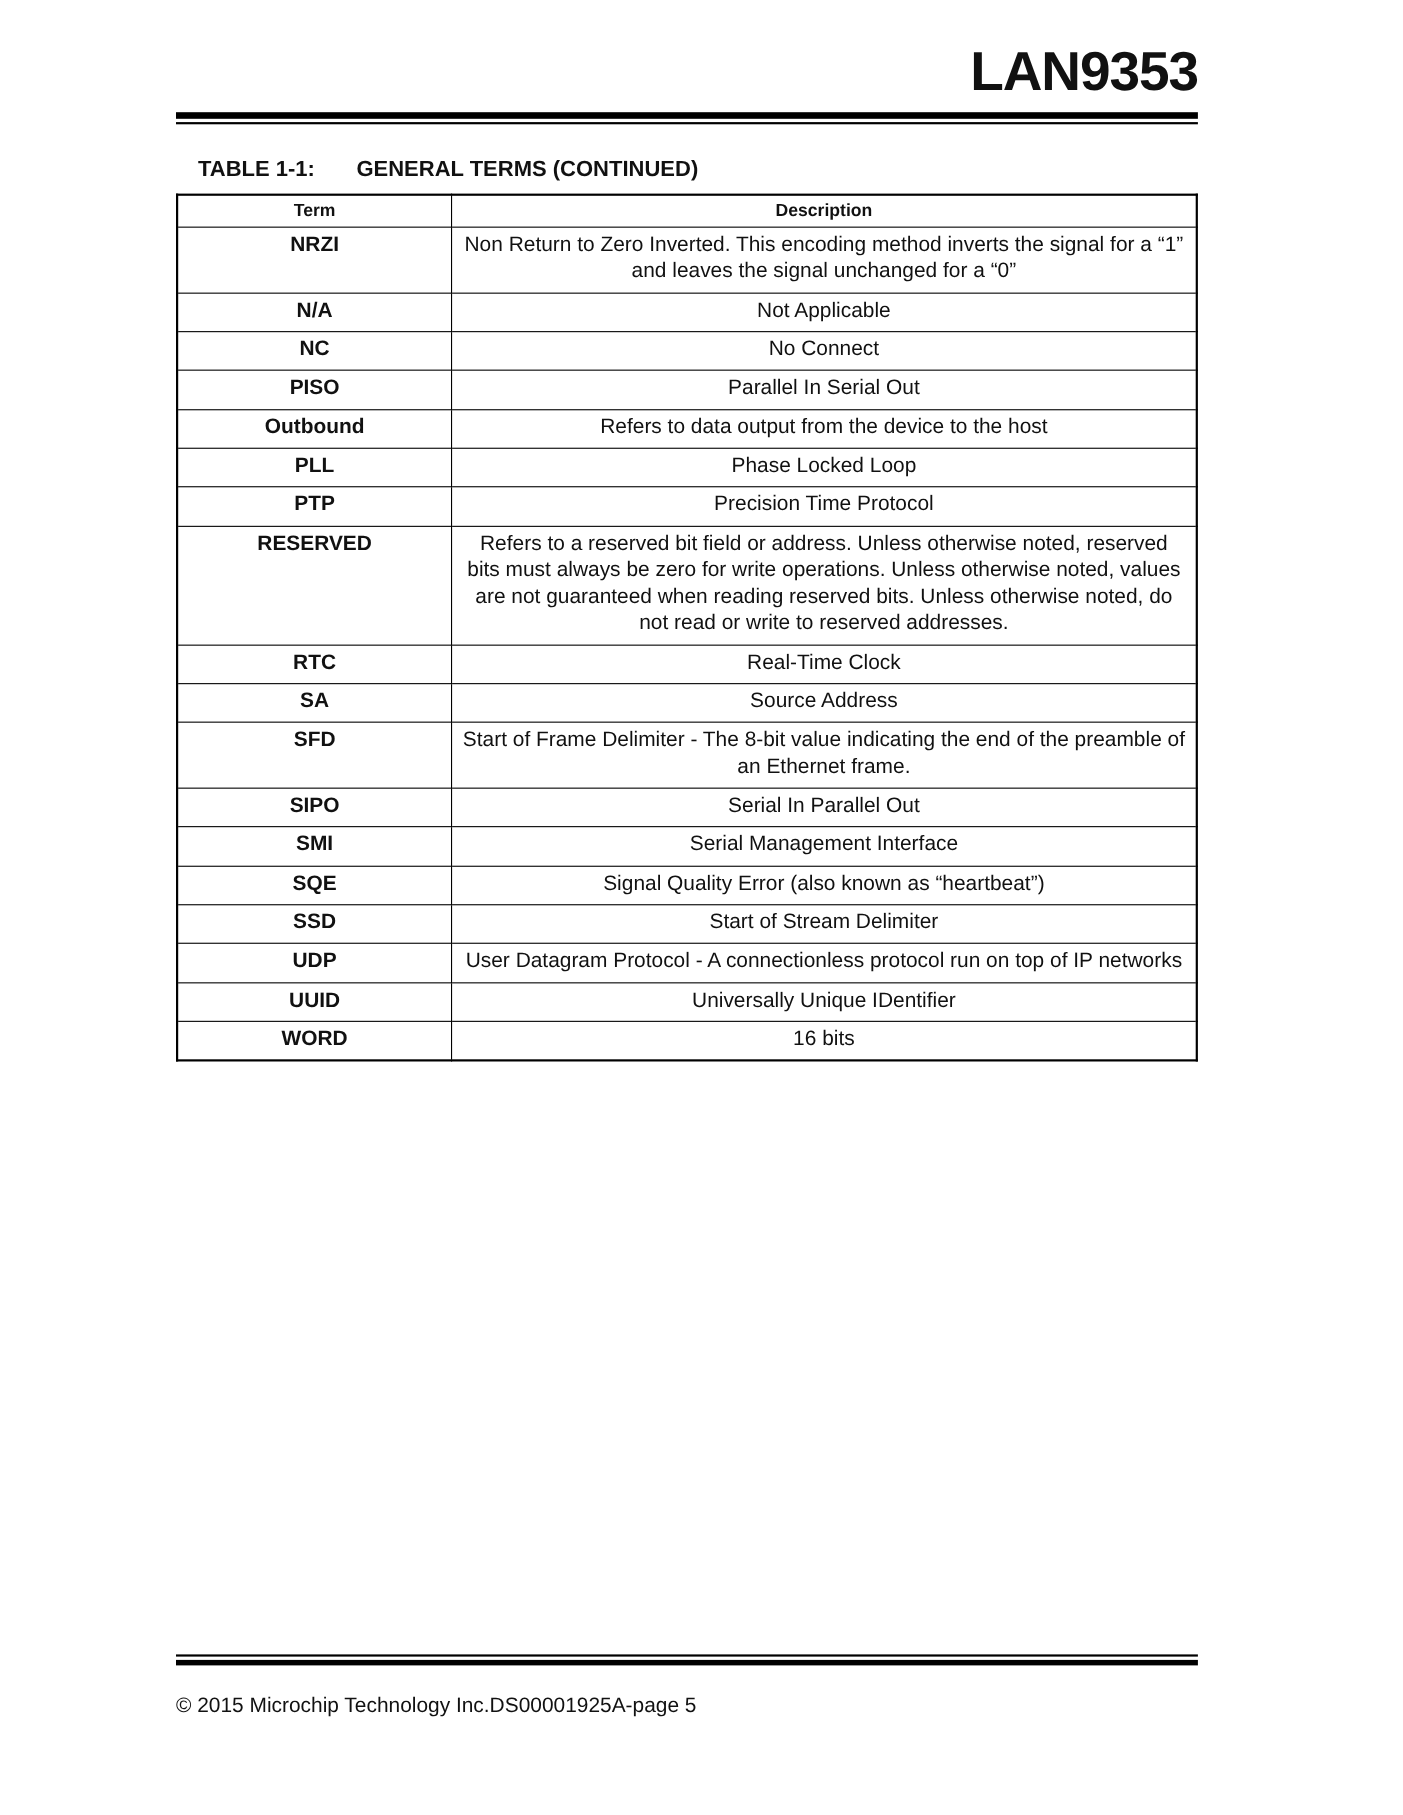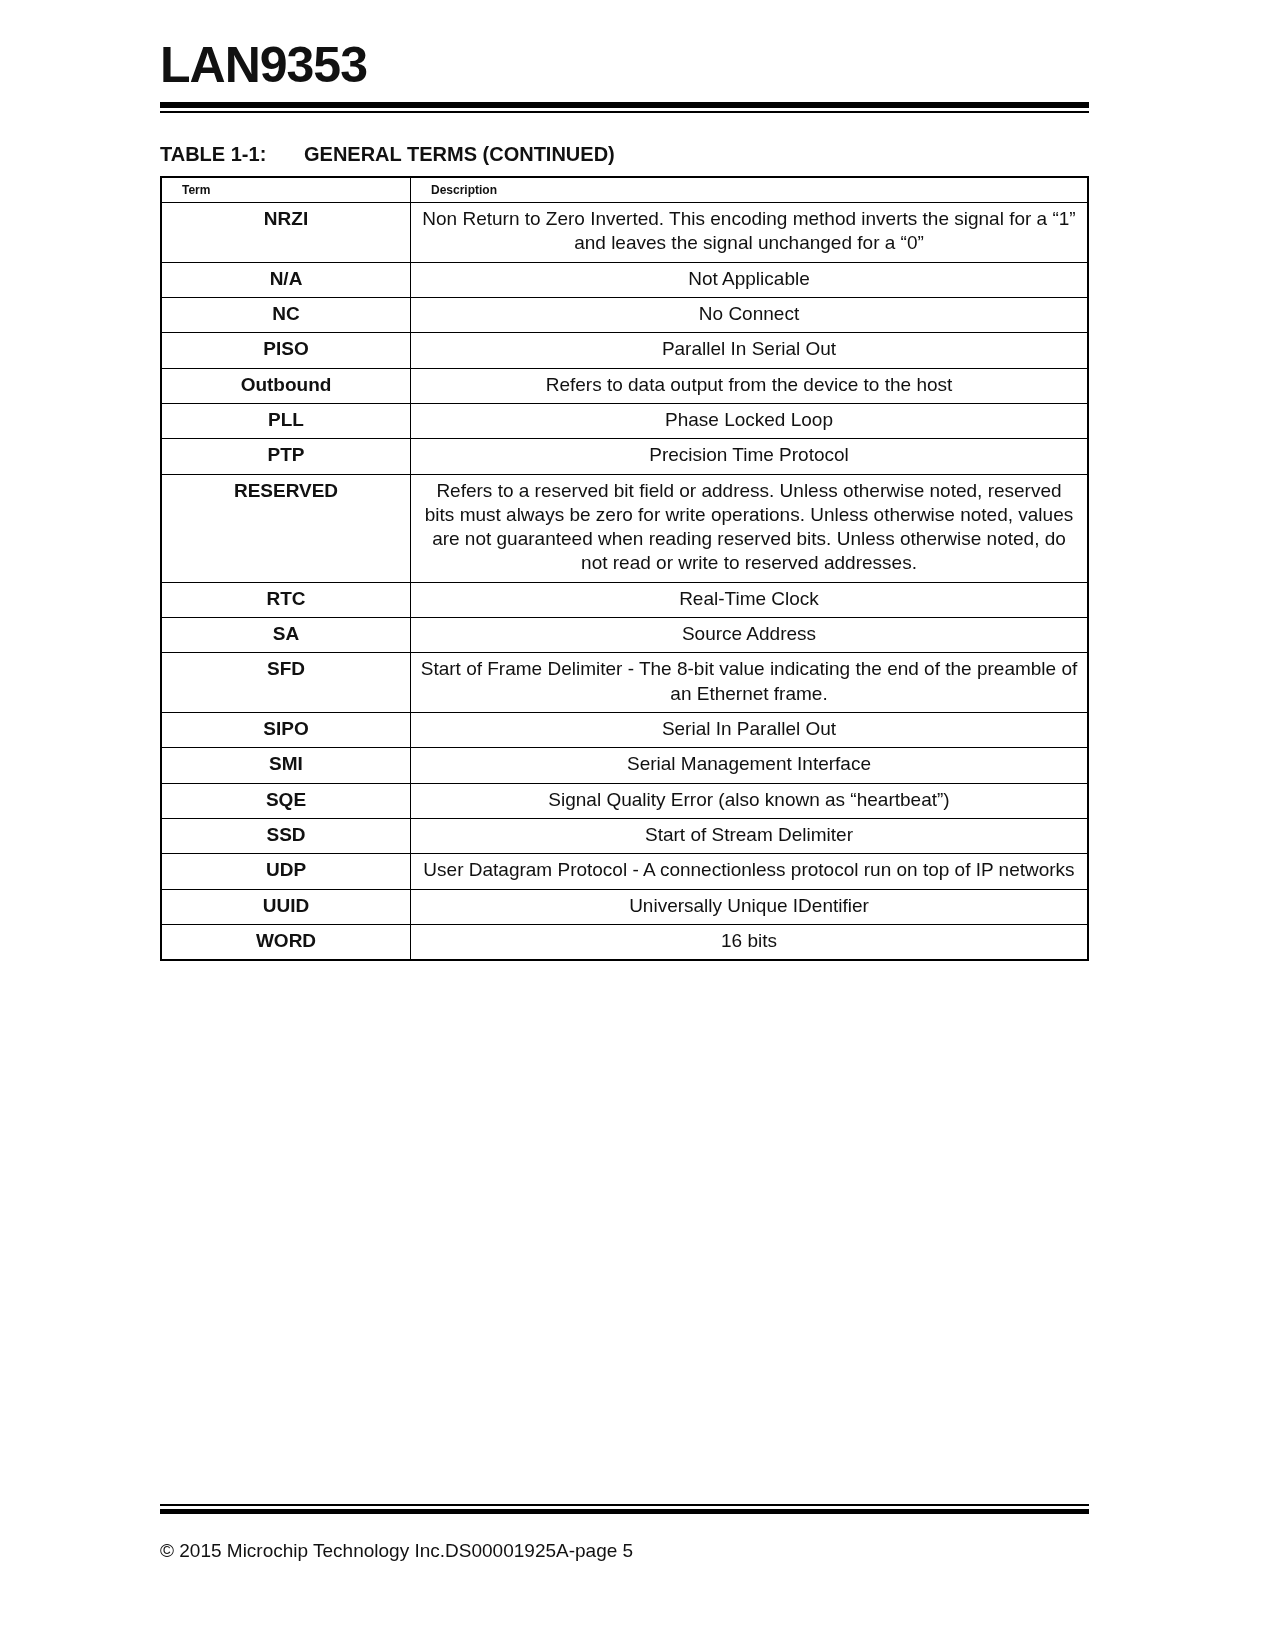--- a/index.html
+++ b/index.html
@@ -10,55 +10,55 @@
     margin:0 auto;
     background:#ffffff;
     box-sizing:border-box;
     padding:40px 186px 88px 160px;
     display:flex;
     flex-direction:column;
     font-family:"Liberation Sans", sans-serif;
     color:#111111;
   }
   
-  .doc-header { text-align:left; }
+  .doc-header { text-align:right; }
   .doc-title {
     margin:0 0 12px 0;
     font-size:50px;
     font-weight:800;
     letter-spacing:-1px;
     line-height:1;
   }
   .rule-thick { height:6px; background:#000; }
   .rule-thin  { height:2px; background:#000; }
   .header-rules .rule-thin { margin-top:3px; }
 
   
   .table-caption {
     display:flex;
     font-size:20px;
     font-weight:bold;
     margin:30px 0 10px 0;
   }
-  .caption-label { width:144px; flex:0 0 auto; }
+  .caption-label { width:144px; flex:0 0 auto;margin-left:20px; }
 
   
   table.terms {
     border-collapse:collapse;
     width:100%;
     border:2px solid #000;
   }
   table.terms th, table.terms td {
     border:1px solid #000;
   }
   table.terms th {
-    font-size:12px;
+    font-size:16px;
     font-weight:bold;
-    text-align:left;
-    padding:5px 20px;
+    text-align:center;
+    padding:5px 8px;
   }
   table.terms td {
     font-size:19px;
     line-height:1.28;
     padding:4px 8px 6px 8px;
     vertical-align:top;
     text-align:center;
   }
   td.term-col {
     width:232px;

